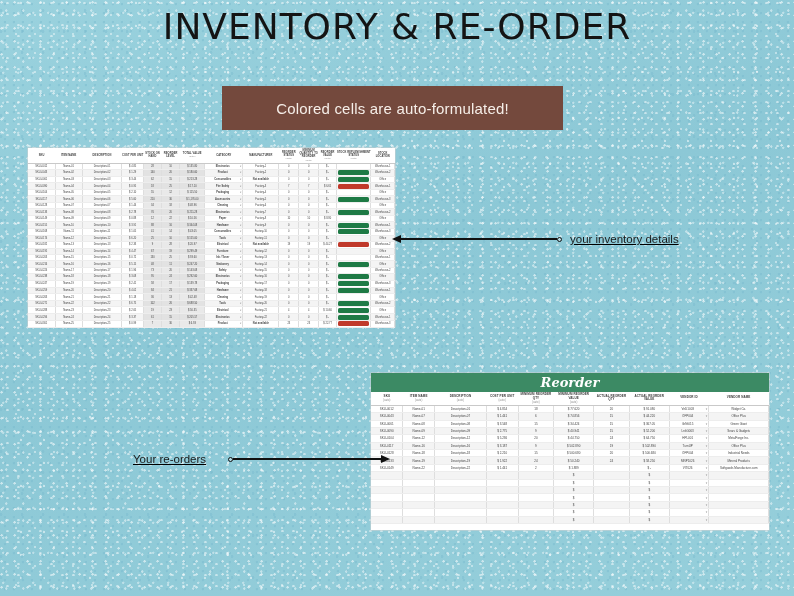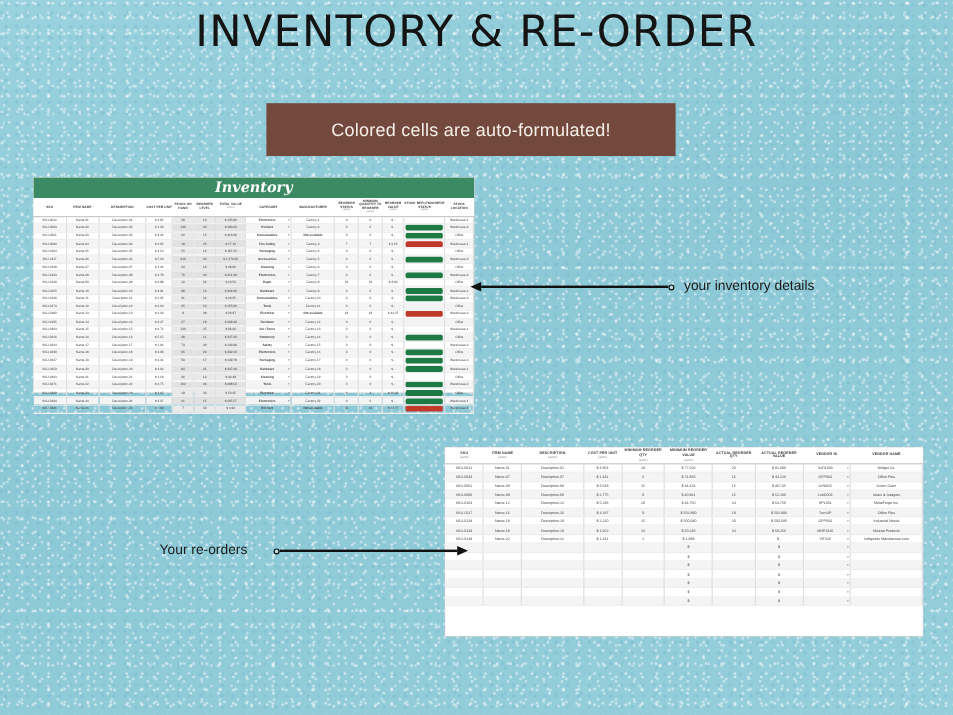--- a/index.html
+++ b/index.html
@@ -77,21 +77,21 @@
   
   #inventory { left:28px; top:148px; width:367px; height:179px; box-shadow:0 0 0 .5px #cfcfcf; }
   #inventory .sheet-title { height:17px; line-height:17px; font-size:12px; }
   
   #reorder { left:371px; top:373px; width:398px; height:157px; box-shadow:0 0 0 .5px #cfcfcf; }
   #reorder .sheet-title { height:19px; line-height:19px; font-size:13px; }
   #reorder table.grid th { font-size:3px; }
   #reorder table.grid th .sub { font-size:2.6px; }
   #reorder table.grid td { font-size:3px; height:7.4px; }
   
-  .callout { position:absolute; display:flex; align-items:center; }
+  .callout { position:absolute; display:flex; align-items:center;text-decoration:underline; }
   .callout .txt { font-size:11.5px; color:#1b1b1b; white-space:nowrap; }
   .line { height:1.6px; background:#111; }
   .dot { width:5px; height:5px; border:1.6px solid #111; border-radius:50%; background:#b8dde6; }
   .arrow-l { width:0;height:0; border-top:4.5px solid transparent; border-bottom:4.5px solid transparent; border-right:9px solid #111; }
   .arrow-r { width:0;height:0; border-top:4.5px solid transparent; border-bottom:4.5px solid transparent; border-left:9px solid #111; }
   #callout-inventory { left:392px; top:233px; }
   #callout-inventory .line { width:156px; }
   #callout-inventory .txt { margin-left:8px; }
   #callout-reorder { left:133px; top:453px; }
   #callout-reorder .line { width:148px; }
@@ -102,21 +102,20 @@
 
 <div id="bg"></div>
 
 <div id="title">INVENTORY &amp; RE-ORDER</div>
 
 <div id="banner">
   <span>Colored cells are auto-formulated!</span>
 </div>
 
 <div class="sheet" id="inventory">
-  <div class="sheet-title">Inventory</div>
   <table class="grid">
     <thead>
         <tr id="inv-head">
           <th style="width: 7.5%;"><span>SKU</span></th>
           <th style="width: 7.5%;"><span>ITEM NAME</span></th>
           <th style="width: 11%;"><span>DESCRIPTION</span></th>
           <th style="width: 6%;"><span>COST PER UNIT</span></th>
           <th style="width: 5%;"><span>STOCK ON HAND</span></th>
           <th style="width: 5%;"><span>REORDER LEVEL</span></th>
           <th style="width: 7%;"><span>TOTAL VALUE</span><span class="sub">(auto)</span></th>
@@ -560,20 +559,21 @@
           <td>
             <span class="pill bad"></span>
           </td>
           <td>Warehouse-3</td>
         </tr>
       </tbody>
   </table>
 </div>
 
 <div class="sheet" id="reorder">
+  <div class="sheet-title">Reorder</div>
   <table class="grid">
     <thead>
         <tr id="reo-head">
           <th style="width: 8%;"><span>SKU</span><span class="sub">(auto)</span></th>
           <th style="width: 8%;"><span>ITEM NAME</span><span class="sub">(auto)</span></th>
           <th style="width: 13%;"><span>DESCRIPTION</span><span class="sub">(auto)</span></th>
           <th style="width: 8%;"><span>COST PER UNIT</span><span class="sub">(auto)</span></th>
           <th style="width: 9%;"><span>MINIMUM REORDER QTY</span><span class="sub">(auto)</span></th>
           <th style="width: 10%;"><span>MINIMUM REORDER VALUE</span><span class="sub">(auto)</span></th>
           <th style="width: 9%;"><span>ACTUAL REORDER QTY</span></th>

